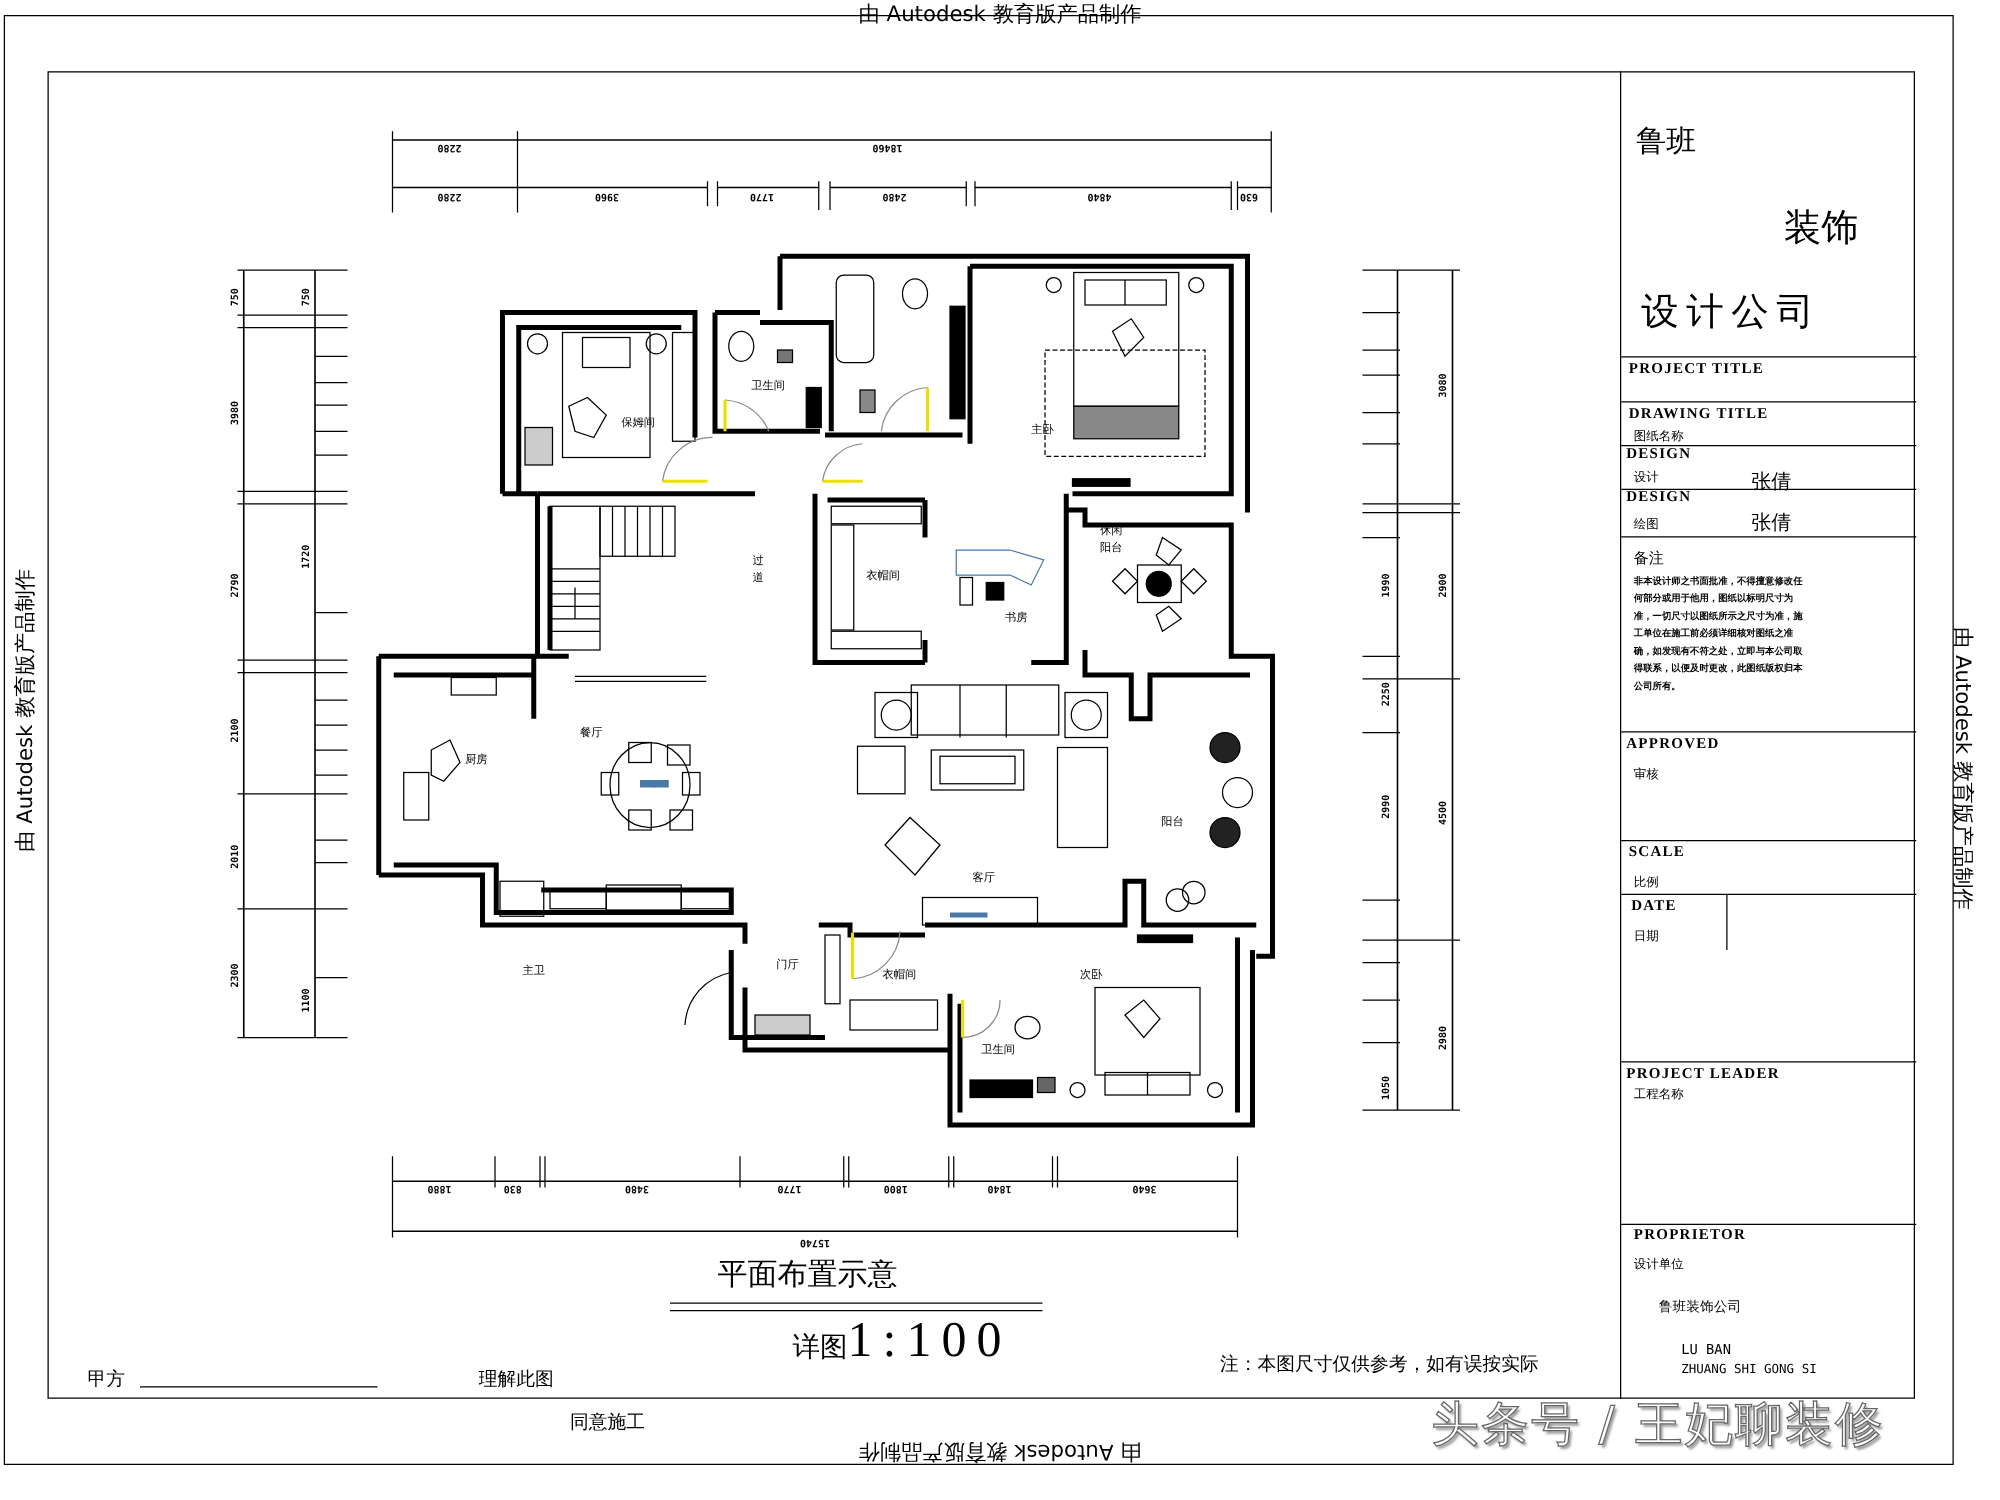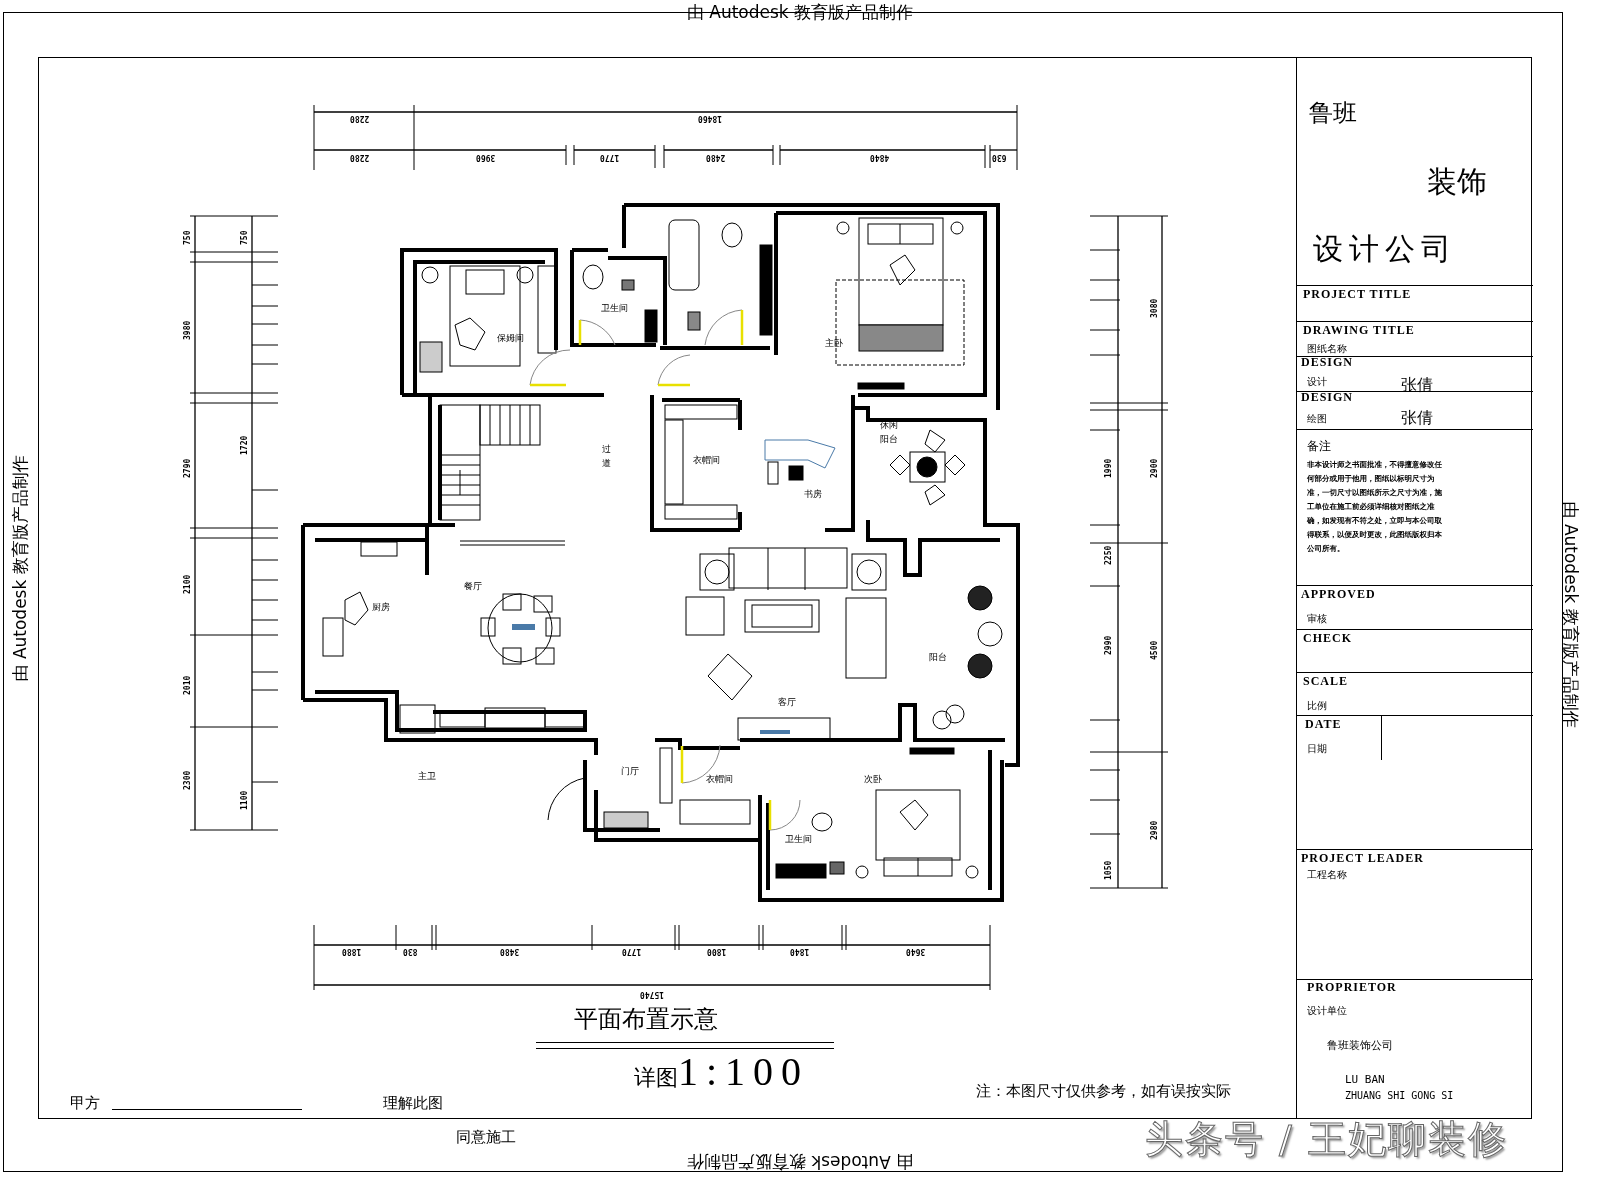--- a/index.html
+++ b/index.html
@@ -417,23 +417,20 @@
     <span class="tb-val" style="top:16px">张倩</span>
   </div>
   <div class="tb-row" style="top:372px;height:156px">
     <span class="abs notes-title" style="top:8px">备注</span>
     <div class="abs notes-body" style="top:28px">非本设计师之书面批准，不得擅意修改任何部分或用于他用，图纸以标明尺寸为准，一切尺寸以图纸所示之尺寸为准，施工单位在施工前必须详细核对图纸之准确，如发现有不符之处，立即与本公司取得联系，以便及时更改，此图纸版权归本公司所有。</div>
   </div>
   <div class="tb-row" style="top:528px;height:44px">
     <span class="tb-en" style="left:4px">APPROVED</span>
     <span class="tb-cn" style="top:26px">审核</span>
   </div>
-  <div class="tb-row" style="top:572px;height:43px">
-    <span class="tb-en">CHECK</span>
-  </div>
   <div class="tb-row" style="top:615px;height:43px">
     <span class="tb-en">SCALE</span>
     <span class="tb-cn" style="top:26px">比例</span>
   </div>
   <div class="tb-row" style="top:658px;height:44px">
     <span class="tb-en" style="left:8px">DATE</span>
     <span class="tb-cn" style="top:26px">日期</span>
     <div class="vsep" style="top:0;height:44px"></div>
   </div>
   <div class="tb-row" style="top:792px;height:135px">

